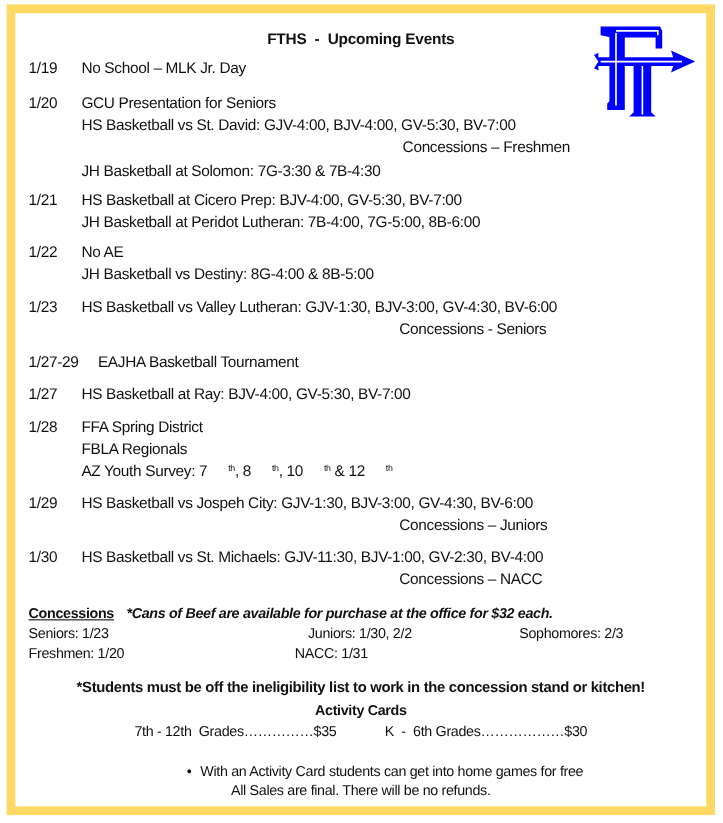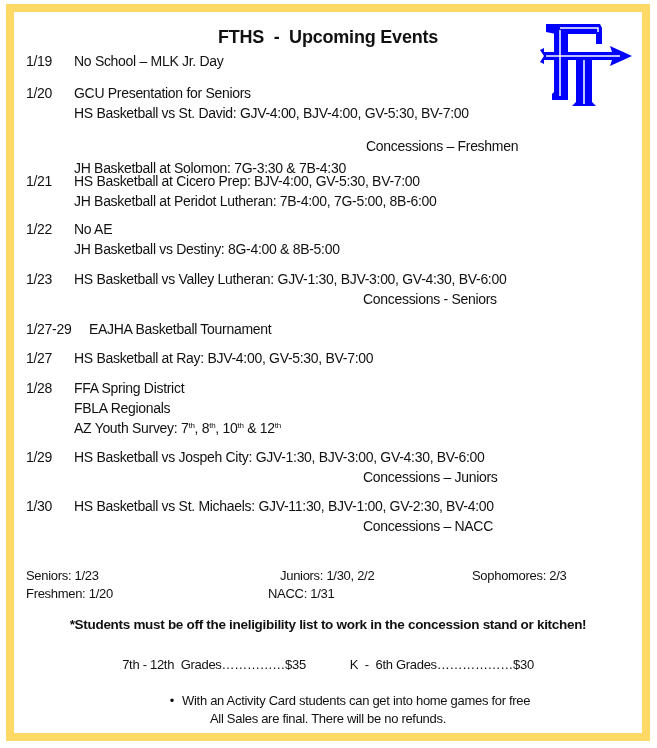--- a/index.html
+++ b/index.html
@@ -1,28 +1,28 @@
 <!DOCTYPE html>
 <html><head>
 <meta charset="utf-8">
 <style>
   html, body { margin: 0; padding: 0; background: #ffffff; }
   body { width: 657px; height: 748px; position: relative; overflow: hidden;
          font-family: "Liberation Sans", "DejaVu Sans", sans-serif; color: #111; }
   .frame { position: absolute; left: 6px; top: 4px; width: 628px; height: 721px;
            border: 8px solid #FFD966; background: #fff; }
   .title { position: absolute; left: 0; right: 0; top: 15px; text-align: center;
-           font-weight: bold; font-size: 18px; letter-spacing: -0.2px; white-space: pre; }
+           font-weight: bold; font-size: 14px; letter-spacing: -0.2px; white-space: pre; }
   .logo { position: absolute; left: 522px; top: 8px; width: 100px; height: 88px; }
   .ev { position: absolute; left: 12px; font-size: 14px; line-height: 20px; letter-spacing: -0.3px; }
   .ev .date { position: absolute; left: 0; top: 0; white-space: nowrap; }
   .ev .lines { position: absolute; left: 48px; top: 0; white-space: nowrap; }
   .ev .conc { padding-left: 289px; }
   .ev.wide .lines { left: 0; }
-  sup { font-size: 8px; line-height: 0; vertical-align: 5px; }
+  sup { font-size: 8px; line-height: 0; vertical-align: 5px; padding-left: 19px; }
   .sect { position: absolute; left: 12px; font-size: 13px; letter-spacing: -0.3px; white-space: nowrap; }
   .sect .hd { font-weight: bold; text-decoration: underline; }
   .sect .note { font-weight: bold; font-style: italic; margin-left: 8px; }
   .cgrid { position: absolute; left: 12px; font-size: 13px; letter-spacing: -0.3px; }
   .cgrid span { position: absolute; white-space: nowrap; }
   .center { position: absolute; left: 0; right: 0; text-align: center; font-size: 13px;
             letter-spacing: -0.3px; white-space: nowrap; }
   .bold { font-weight: bold; }
   .bullet::before { content: "\2022"; margin-right: 8px; }
   .grades span { white-space: pre; }
@@ -55,21 +55,21 @@
     <div class="lines">
       <div>No School – MLK Jr. Day</div>
     </div>
   </div>
 
   <div class="ev" style="top:71px;">
     <span class="date">1/20</span>
     <div class="lines">
       <div>GCU Presentation for Seniors</div>
       <div>HS Basketball vs St. David: GJV-4:00, BJV-4:00, GV-5:30, BV-7:00</div>
-      <div class="conc" style="padding-left:292px;margin-top:13px;">Concessions – Freshmen</div>
+      <div class="conc" style="padding-left:292px;">Concessions – Freshmen</div>
       <div style="margin-top:2px;">JH Basketball at Solomon: 7G-3:30 &amp; 7B-4:30</div>
     </div>
   </div>
 
   <div class="ev" style="top:159px;">
     <span class="date">1/21</span>
     <div class="lines">
       <div>HS Basketball at Cicero Prep:  BJV-4:00, GV-5:30, BV-7:00</div>
       <div>JH Basketball at Peridot Lutheran:  7B-4:00, 7G-5:00, 8B-6:00</div>
     </div>
@@ -123,29 +123,34 @@
   </div>
 
   <div class="ev" style="top:484px;">
     <span class="date">1/30</span>
     <div class="lines">
       <div>HS Basketball vs St. Michaels:  GJV-11:30, BJV-1:00, GV-2:30, BV-4:00</div>
       <div class="conc">Concessions – NACC</div>
     </div>
   </div>
 
+  <div class="sect" style="top:538px;">
+    <span class="hd">Concessions</span>
+    <span class="note">*Cans of Beef are available for purchase at the office for $32 each.</span>
+  </div>
   <div class="cgrid" style="top:556px;">
     <span style="left:0; top:0;">Seniors: 1/23</span>
     <span style="left:254px; top:0;">Juniors: 1/30, 2/2</span>
     <span style="left:446px; top:0;">Sophomores:  2/3</span>
     <span style="left:0; top:18px;">Freshmen:  1/20</span>
     <span style="left:242px; top:18px;">NACC:  1/31</span>
   </div>
 
   <div class="center bold" style="top:605px; font-size:13.5px;">*Students must be off the ineligibility list to work in the concession stand or kitchen!</div>
 
+  <div class="center bold" style="top:626px;">Activity Cards</div>
   <div class="center grades" style="top:645px;">
     <span>7th - 12th  Grades……………</span><span>$35</span><span style="display:inline-block; width:44px;"></span><span>K  -  6th Grades………………</span><span>$30</span>
   </div>
   <div class="center bullet" style="top:681px;padding-left:44px;">With an Activity Card students can get into home games for free</div>
   <div class="center" style="top:699px;">All Sales are final. There will be no refunds.</div>
 
 </div>
 
 </body></html>

